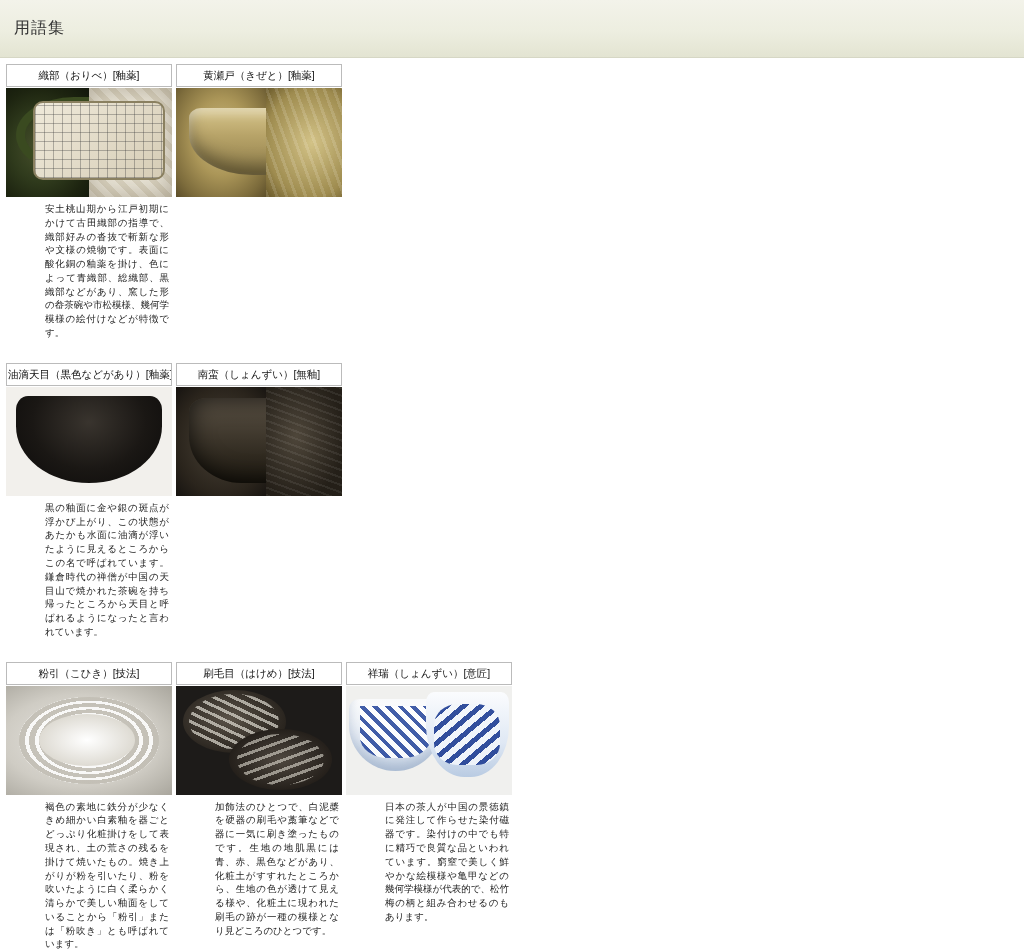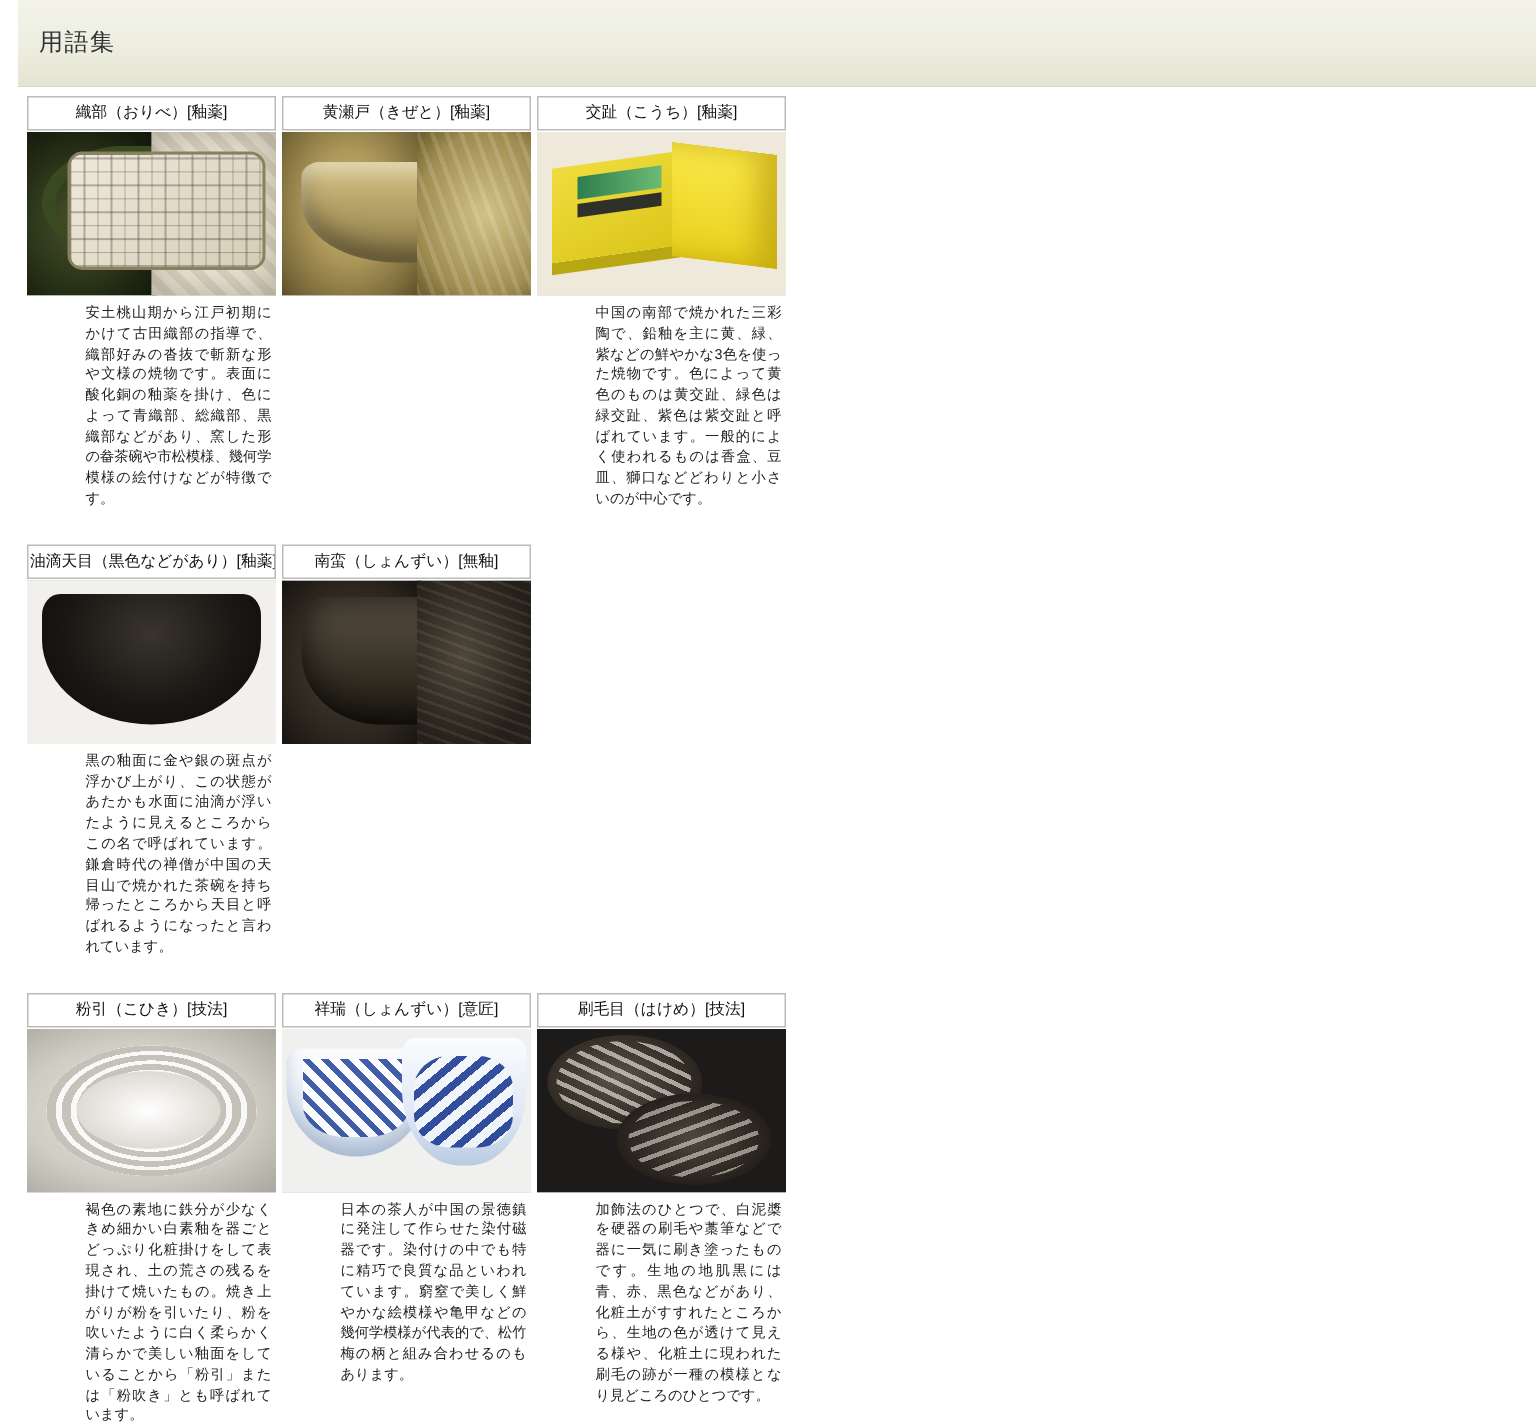--- a/index.html
+++ b/index.html
@@ -6,21 +6,20 @@
   html, body {
     margin: 0; padding: 0;
     width: 1024px; height: 951px;
     background: #ffffff;
     font-family: "Liberation Sans", sans-serif;
     overflow: hidden;
   }
   .page {
     width: 1024px; height: 951px;
     position: relative;
-    padding-left: 12px;
   }
   
   .header {
     height: 58px;
     background: linear-gradient(to bottom, #f3f3ea 0%, #edeee0 55%, #e3e4d2 100%);
     border-bottom: 1px solid #d6d7c5;
     display: flex;
     align-items: center;
     padding-left: 14px;
   }
@@ -263,32 +262,20 @@
         <div class="cell">
           <div class="cell-title">黄瀬戸（きぜと）[釉薬]</div>
           <div class="cell-img">
             <div class="ph kiseto">
                 <div class="l"></div>
                 <div class="bowl"></div>
                 <div class="r"></div>
               </div>
           </div>
         </div>
-        <div class="cell">
-          <div class="cell-title">交趾（こうち）[釉薬]</div>
-          <div class="cell-img">
-            <div class="ph kochi">
-                <div class="plate"></div>
-                <div class="grn"></div>
-                <div class="blk"></div>
-                <div class="box"></div>
-              </div>
-          </div>
-          <div class="cell-text">中国の南部で焼かれた三彩陶で、鉛釉を主に黄、緑、紫などの鮮やかな3色を使った焼物です。色によって黄色のものは黄交趾、緑色は緑交趾、紫色は紫交趾と呼ばれています。一般的によく使われるものは香盒、豆皿、獅口などどわりと小さいのが中心です。</div>
-        </div>
       </div>
 
       <div class="row rowblock">
         <div class="cell">
           <div class="cell-title">油滴天目（黒色などがあり）[釉薬]</div>
           <div class="cell-img">
             <div class="ph yuteki">
                 <div class="bowl"></div>
               </div>
           </div>
@@ -311,38 +298,38 @@
           <div class="cell-title">粉引（こひき）[技法]</div>
           <div class="cell-img">
             <div class="ph kohiki">
                 <div class="sw"></div>
                 <div class="sw2"></div>
               </div>
           </div>
           <div class="cell-text">褐色の素地に鉄分が少なくきめ細かい白素釉を器ごとどっぷり化粧掛けをして表現され、土の荒さの残るを掛けて焼いたもの。焼き上がりが粉を引いたり、粉を吹いたように白く柔らかく清らかで美しい釉面をしていることから「粉引」または「粉吹き」とも呼ばれています。</div>
         </div>
         <div class="cell">
+          <div class="cell-title">刷毛目（はけめ）[技法]</div>
+          <div class="cell-img">
+            <div class="ph hakeme">
+                <div class="d1"></div>
+                <div class="d2"></div>
+              </div>
+          </div>
+          <div class="cell-text">加飾法のひとつで、白泥槳を硬器の刷毛や藁筆などで器に一気に刷き塗ったものです。生地の地肌黒には青、赤、黒色などがあり、化粧土がすすれたところから、生地の色が透けて見える様や、化粧土に現われた刷毛の跡が一種の模様となり見どころのひとつです。</div>
+        </div>
+        <div class="cell">
           <div class="cell-title">祥瑞（しょんずい）[意匠]</div>
           <div class="cell-img">
             <div class="ph shonzui">
                 <div class="b1"></div>
                 <div class="b2"></div>
               </div>
           </div>
           <div class="cell-text">日本の茶人が中国の景徳鎮に発注して作らせた染付磁器です。染付けの中でも特に精巧で良質な品といわれています。窮窒で美しく鮮やかな絵模様や亀甲などの幾何学模様が代表的で、松竹梅の柄と組み合わせるのもあります。</div>
-        </div>
-        <div class="cell">
-          <div class="cell-title">刷毛目（はけめ）[技法]</div>
-          <div class="cell-img">
-            <div class="ph hakeme">
-                <div class="d1"></div>
-                <div class="d2"></div>
-              </div>
-          </div>
-          <div class="cell-text">加飾法のひとつで、白泥槳を硬器の刷毛や藁筆などで器に一気に刷き塗ったものです。生地の地肌黒には青、赤、黒色などがあり、化粧土がすすれたところから、生地の色が透けて見える様や、化粧土に現われた刷毛の跡が一種の模様となり見どころのひとつです。</div>
         </div>
       </div>
 
     </div>
 
     <div class="col-right">
 
       <div class="row rowblock">
         <div class="cell">
           <div class="cell-title">志野（しの）[釉薬]</div>

